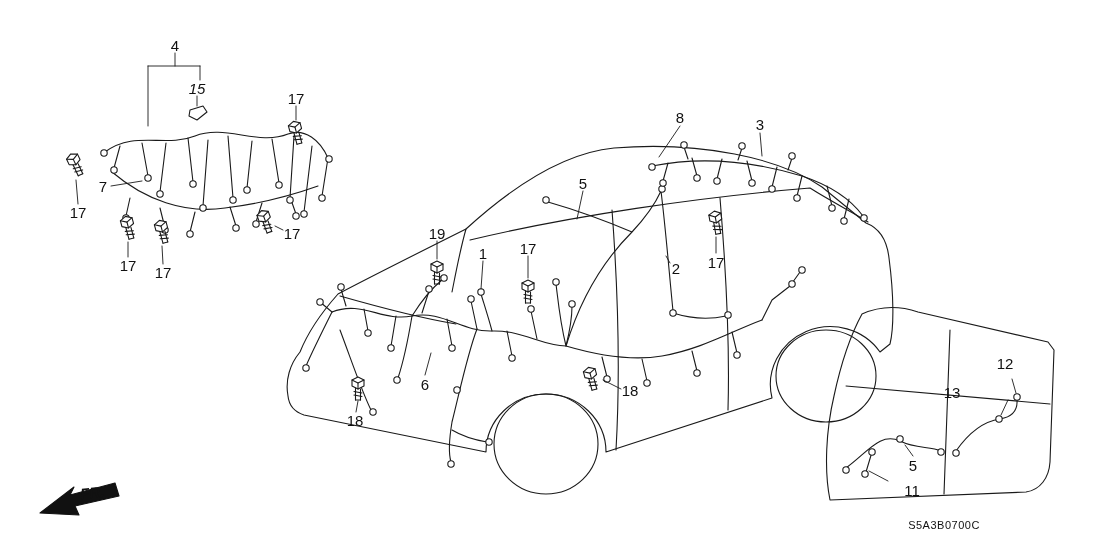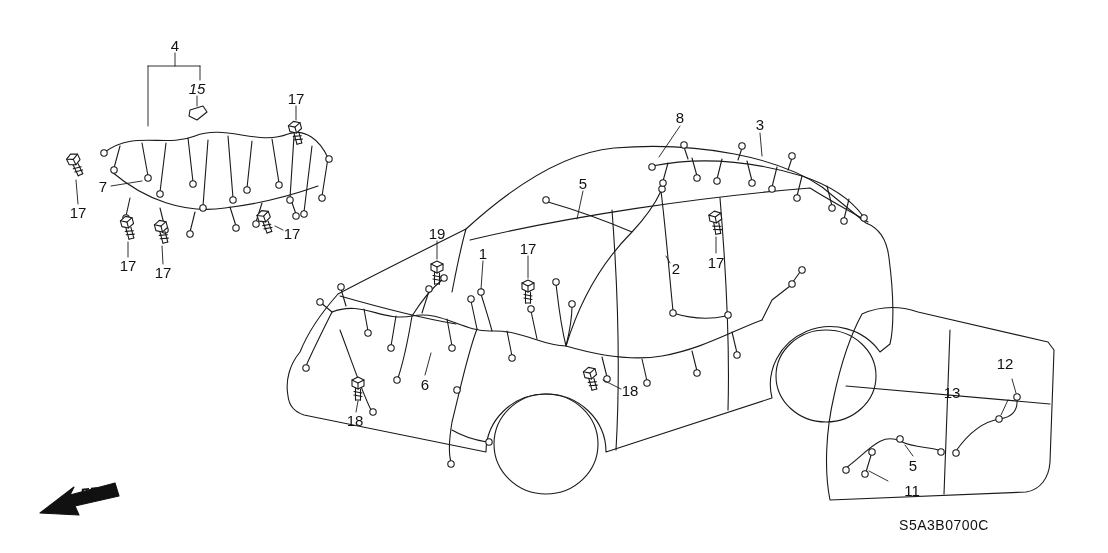--- a/index.html
+++ b/index.html
@@ -27,21 +27,21 @@
     line-height: 1;
     color: #111111;
     white-space: nowrap;
     user-select: none;
   }
   .part-code {
     position: absolute;
     left: 944px;
     top: 525px;
     transform: translate(-50%, -50%);
-    font-size: 14px;
+    font-size: 11px;
     letter-spacing: 0.5px;
     color: #111111;
   }
   .fr-label {
     position: absolute;
     left: 80px;
     top: 484px;
     font-size: 15px;
     font-weight: bold;
     font-style: italic;

